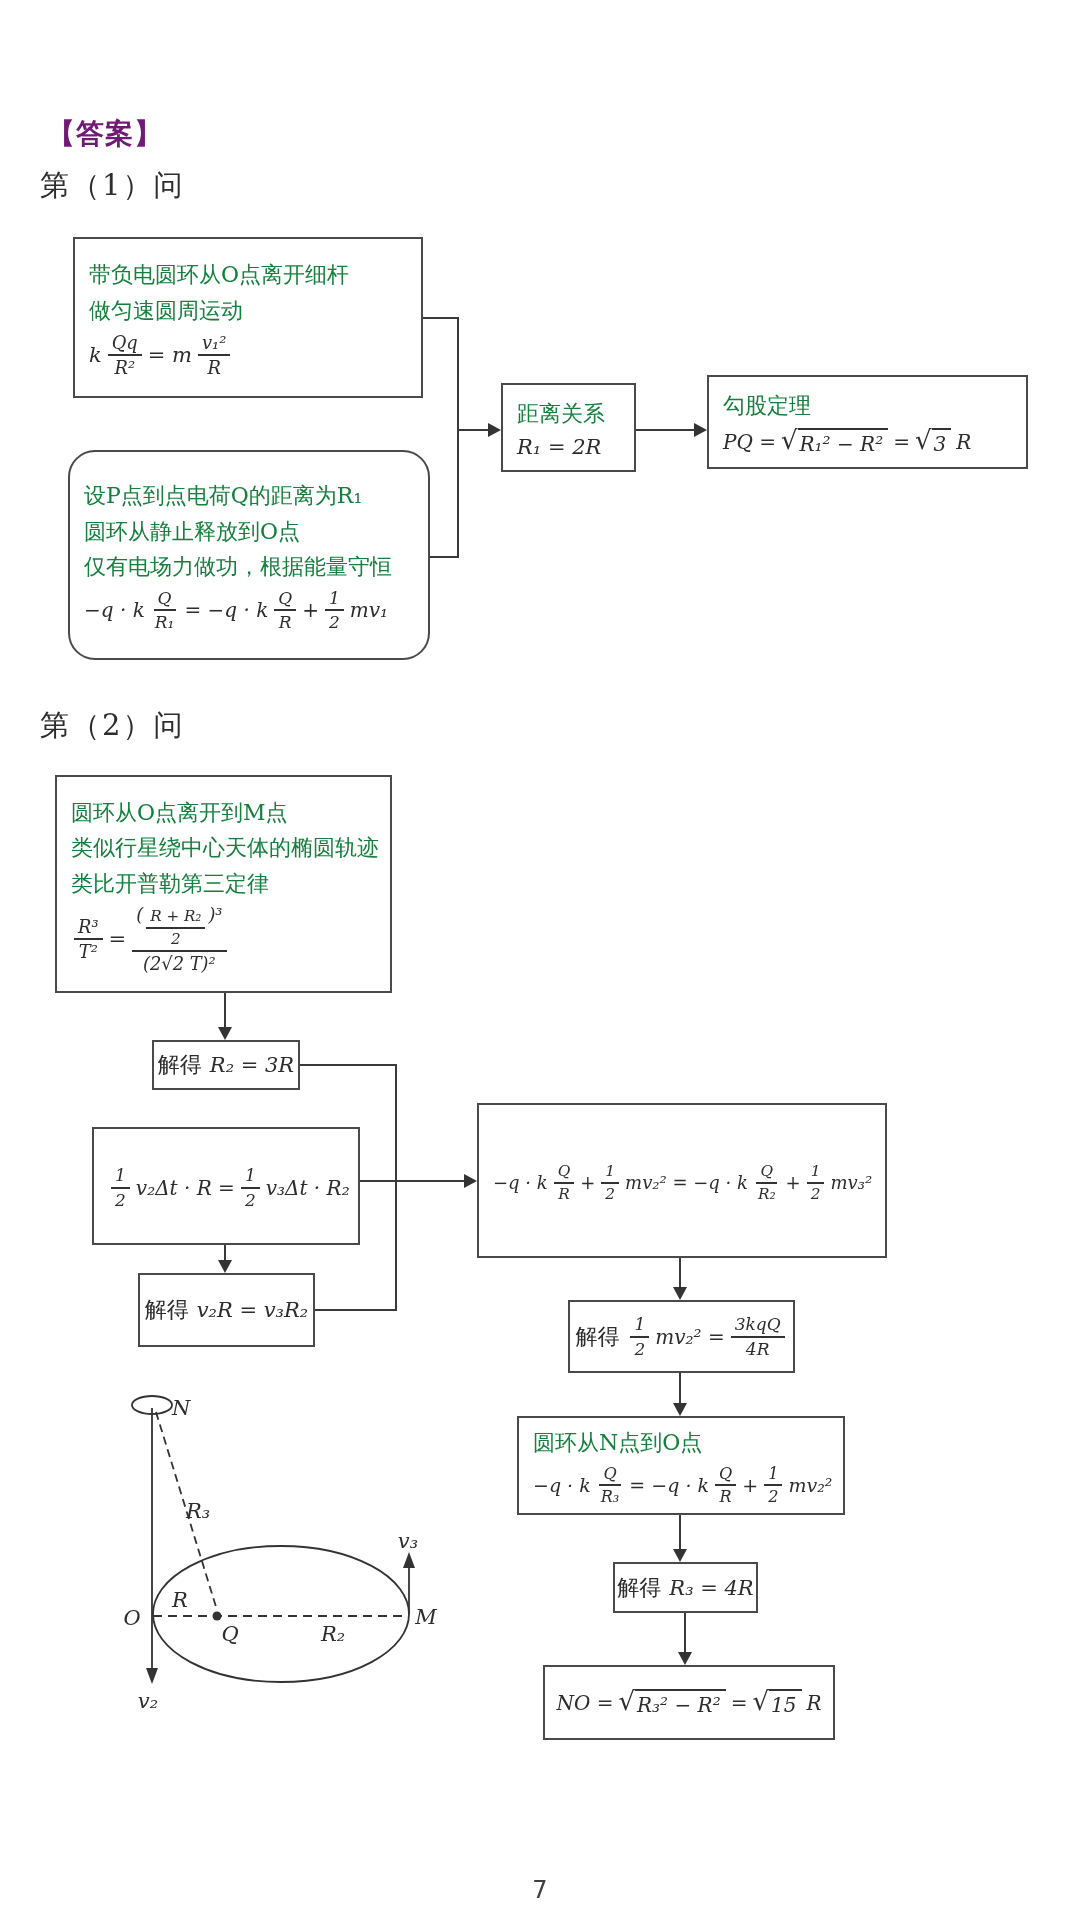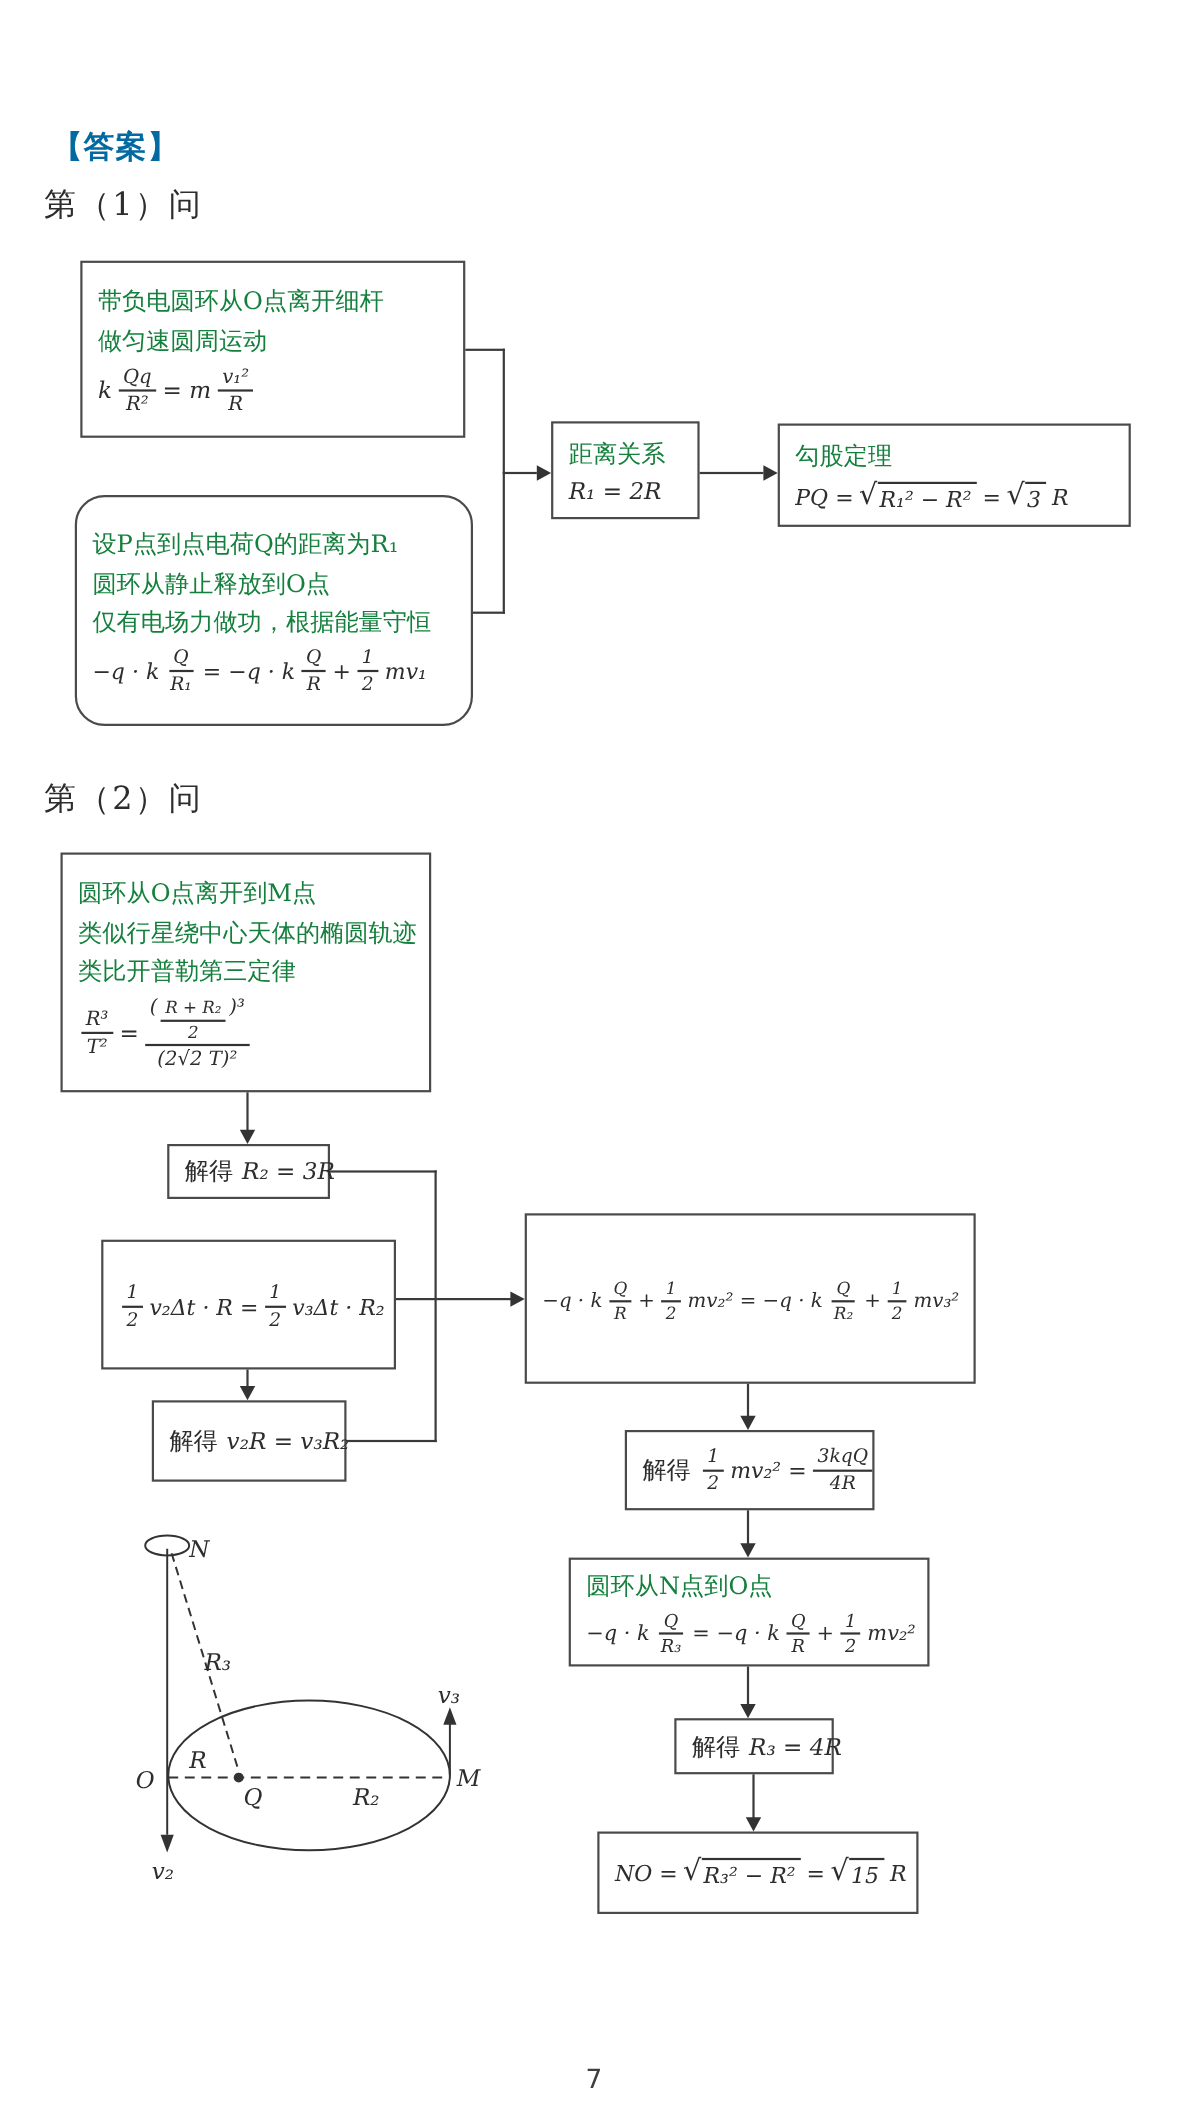--- a/index.html
+++ b/index.html
@@ -1,27 +1,27 @@
 <!DOCTYPE html>
 <html><head>
 <meta charset="utf-8">
 <style>
   html,body{margin:0;padding:0;background:#ffffff;}
   .page{position:relative;width:1080px;height:1914px;background:#ffffff;overflow:hidden;
         font-family:"DejaVu Serif", serif;color:#2d2d2d;}
-  .heading-blue{position:absolute;font-weight:bold;font-size:28px;color:#0369a1;
+  .heading-blue{position:absolute;font-weight:bold;font-size:28px;color:#701a75;
         font-family:"DejaVu Serif", serif;letter-spacing:1px;}
   .heading-black{position:absolute;font-size:29px;color:#2d2d2d;letter-spacing:2px;}
   .fbox{position:absolute;border:2px solid #4a4a4a;background:#fff;box-sizing:border-box;
         display:flex;flex-direction:column;justify-content:center;padding:8px 14px;}
   .bline{font-size:22px;line-height:1.62;color:#15803d;white-space:nowrap;}
   .formula{display:flex;align-items:center;flex-wrap:nowrap;gap:3px;
         font-family:"DejaVu Serif", serif;font-style:italic;color:#2d2d2d;
         font-size:21px;margin-top:4px;white-space:nowrap;}
-  .lrow{display:flex;align-items:center;gap:8px;}
+  .lrow{display:flex;align-items:center;justify-content:center;gap:8px;}
   .lrow .formula{margin-top:0;}
   .cn{font-size:22px;font-style:normal;white-space:nowrap;}
   .mt{white-space:pre;}
   .frac{display:inline-flex;flex-direction:column;align-items:center;margin:0 3px;
         font-size:0.85em;line-height:1.1;}
   .num{padding:0 4px 2px;border-bottom:2px solid #333;text-align:center;}
   .den{padding:2px 4px 0;text-align:center;}
   .sqrt{display:inline-flex;align-items:flex-start;margin:0 2px;}
   .rad{font-style:normal;font-size:1.3em;line-height:1.0;}
   .bar{border-top:2px solid #333;padding:2px 5px 0 2px;margin-top:1px;}
@@ -88,21 +88,21 @@
       </div>
   </div>
 
   <div class="fbox" style="left:501px;top:383px;width:135px;height:89px;">
     <div class="bline">距离关系</div>
     <div class="formula">
         <span class="mt">R₁ = 2R</span>
       </div>
   </div>
 
-  <div class="fbox" style="left:707px;top:385px;width:321px;height:94px;">
+  <div class="fbox" style="left:707px;top:375px;width:321px;height:94px;">
     <div class="bline">勾股定理</div>
     <div class="formula f-md">
         <span class="mt">PQ =</span>
         <span class="sqrt">
           <span class="rad">√</span>
           <span class="bar">R₁² − R²</span>
         </span>
         <span class="mt">=</span>
         <span class="sqrt">
           <span class="rad">√</span>

